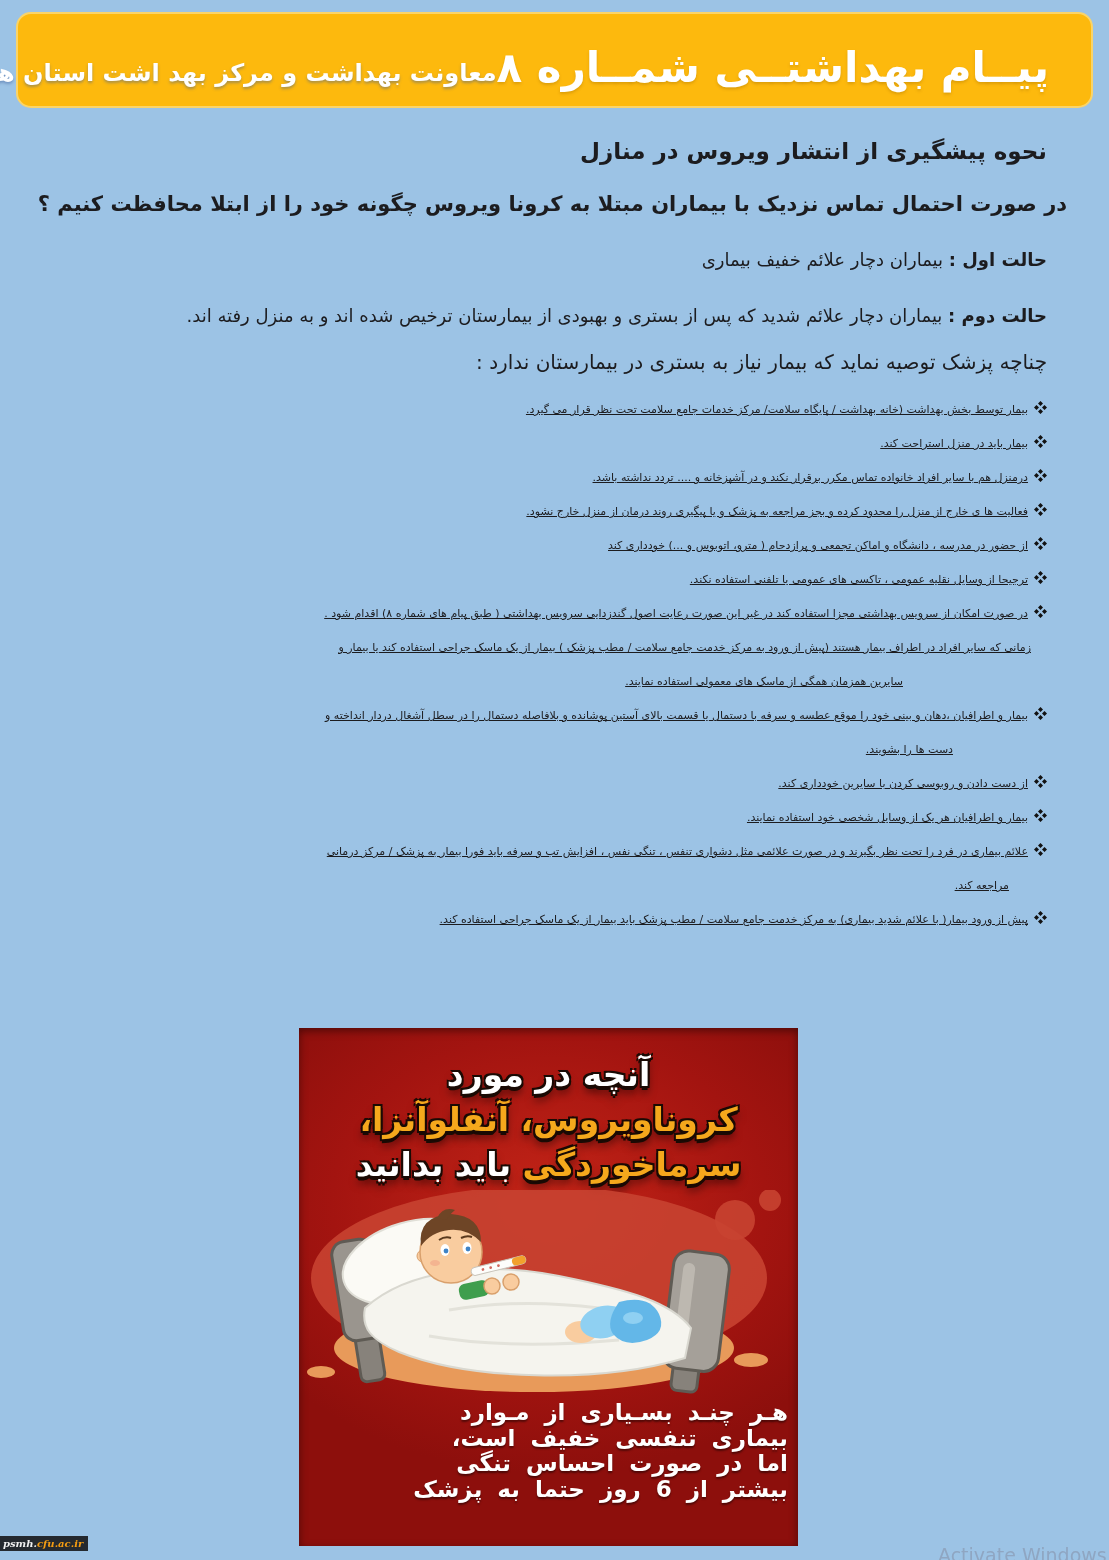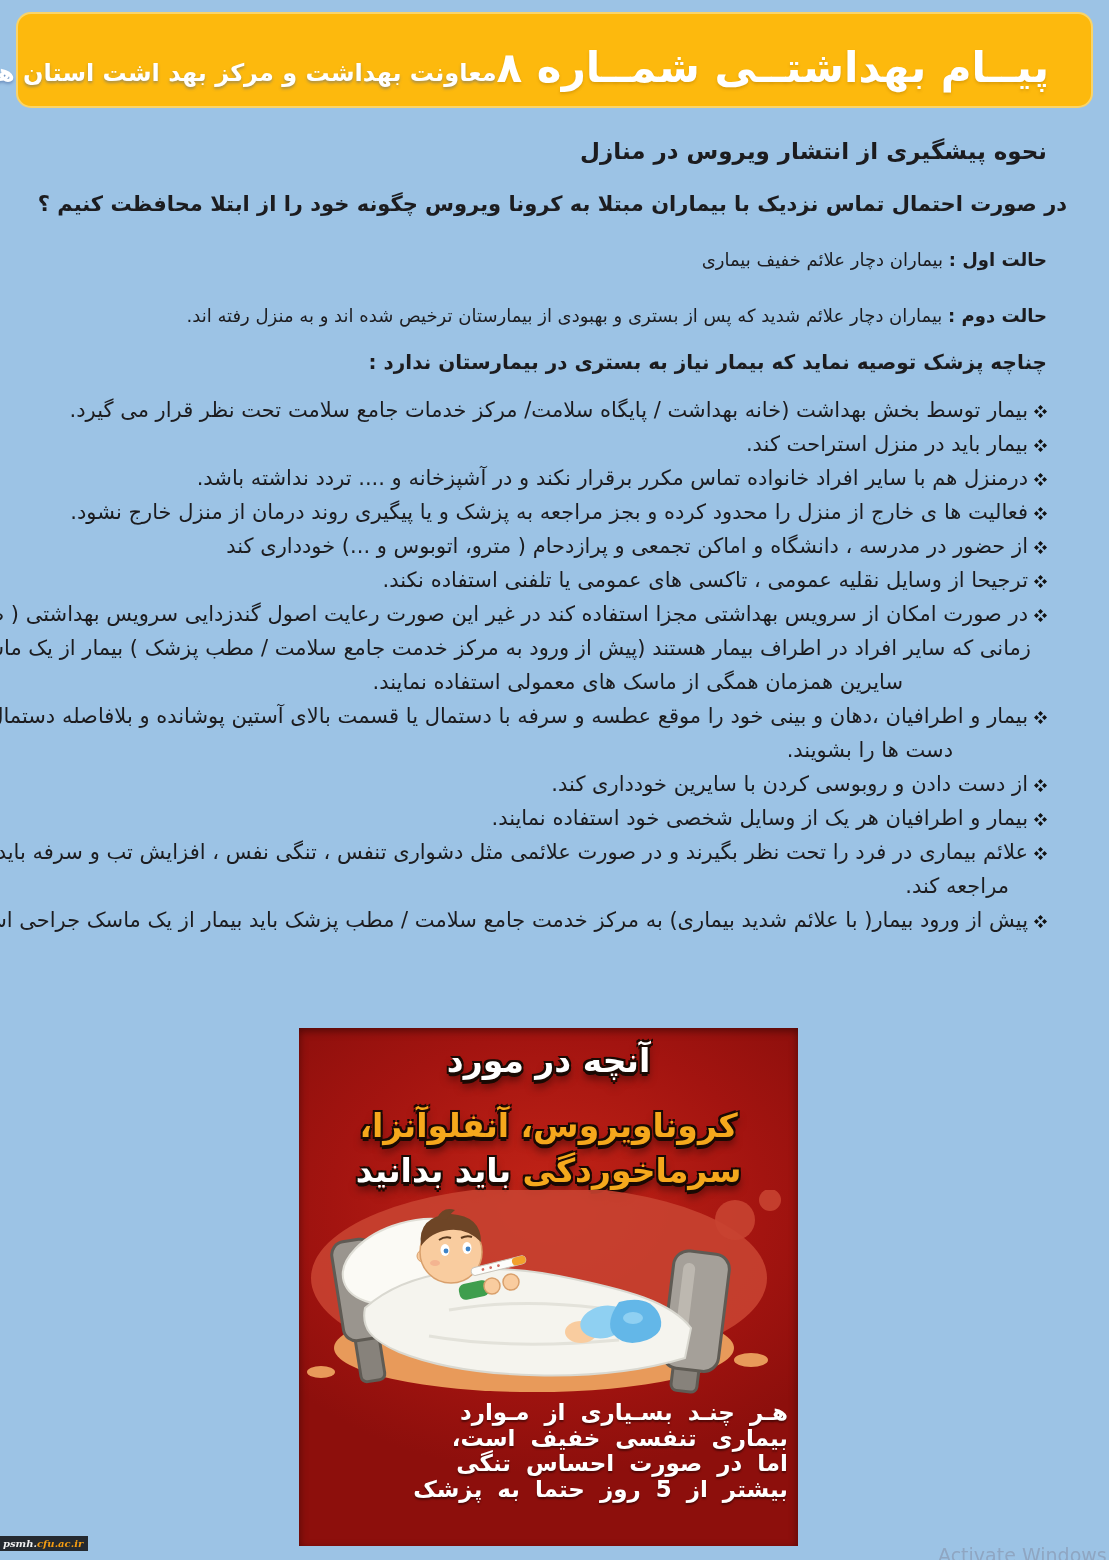--- a/index.html
+++ b/index.html
@@ -41,44 +41,44 @@
     text-align:right;
     padding:134px 62px 0 45px;
     box-sizing:border-box;
   }
   .h1{font-size:23px;line-height:34px;font-weight:bold;margin:0 0 19px 0;white-space:nowrap;}
   .h2{font-size:21px;line-height:34px;font-weight:bold;margin:0 -20px 24px 0;white-space:nowrap;}
   .case-line{font-size:18px;line-height:30px;white-space:nowrap;}
   .case-1{margin:0 0 26px 0;}
   .case-2{margin:0 0 15px 0;}
   .case-label{font-weight:bold;}
-  .h3{font-size:20px;line-height:32px;font-weight:bold;margin:0 0 15px 0;white-space:nowrap;}
+  .h3{font-size:20px;line-height:32px;font-weight:normal;margin:0 0 15px 0;white-space:nowrap;}
   .plist{margin:0;padding:0;}
-  .line{line-height:34px;font-size:21px;white-space:nowrap;}
+  .line{line-height:34px;font-size:11px;white-space:nowrap;text-decoration:underline;}
   .line .marker{display:inline-block;vertical-align:-1px;margin-left:6px;}
   .line.c{padding-right:16px;}
   .line.ci-sm{padding-right:38px;}
   .line.ci-md{padding-right:94px;}
   .line.ci-lg{padding-right:144px;}
   
   .poster{
     position:absolute;left:299px;top:1028px;width:499px;height:518px;
     background:radial-gradient(ellipse 70% 52% at 50% 34%, #c32417 0%, #a31410 62%, #8d0f0c 100%);
     box-shadow:inset 0 3px 8px rgba(0,0,0,.45);
     direction:rtl;
     overflow:hidden;
   }
-  .poster-titles{position:absolute;left:0;right:0;top:10px;text-align:center;}
+  .poster-titles{position:absolute;left:0;right:0;top:24px;text-align:center;}
   .pt-line{
     font-size:33px;line-height:45px;font-weight:bold;white-space:nowrap;
     text-shadow:-2px -2px 0 #1a0a04, 2px -2px 0 #1a0a04, -2px 2px 0 #1a0a04,
                  2px 2px 0 #1a0a04, 0 4px 0 #1a0a04, 0 7px 8px rgba(0,0,0,.55);
   }
   .pt-white{color:#ffffff;}
-  .pt-yellow{color:#F5A81C;margin-top:20px;}
+  .pt-yellow{color:#F5A81C;}
   .poster-art{position:absolute;left:0;top:162px;width:499px;height:205px;}
   .poster-caption{position:absolute;left:10px;right:10px;top:372px;}
   .cap-line{
     color:#ffffff;font-weight:bold;font-size:23px;line-height:25.5px;white-space:nowrap;
     word-spacing:7px;
     text-shadow:0 2px 2px rgba(0,0,0,.45);
   }
   
   .site-wm{
     position:absolute;left:0;bottom:9px;height:15px;width:88px;
@@ -213,21 +213,21 @@
         <rect x="160" y="92" width="30" height="16" rx="6" fill="#3f9e4d" transform="rotate(-12 175 100)"></rect>
         <circle cx="193" cy="96" r="8" fill="#f9cc9f" stroke="#d9a06c" stroke-width="1.5"></circle>
         <circle cx="212" cy="92" r="8" fill="#f9cc9f" stroke="#d9a06c" stroke-width="1.5"></circle>
       </svg>
     </div>
 
     <div class="poster-caption">
         <div class="cap-line">هـر چنـد بسـیاری از مـوارد</div>
         <div class="cap-line">بیماری تنفسی خفیف است،</div>
         <div class="cap-line">اما در صورت احساس  تنگی</div>
-        <div class="cap-line">بیشتر از 5 روز حتما به پزشک</div>
+        <div class="cap-line">بیشتر از 6 روز حتما به پزشک</div>
       </div>
   </div>
 
   <div class="site-wm">
       <span class="wm-prefix">psmh.</span>
       <span class="wm-domain">cfu.ac.ir</span>
     </div>
 
   <div class="activate-wm">Activate Windows</div>
 

